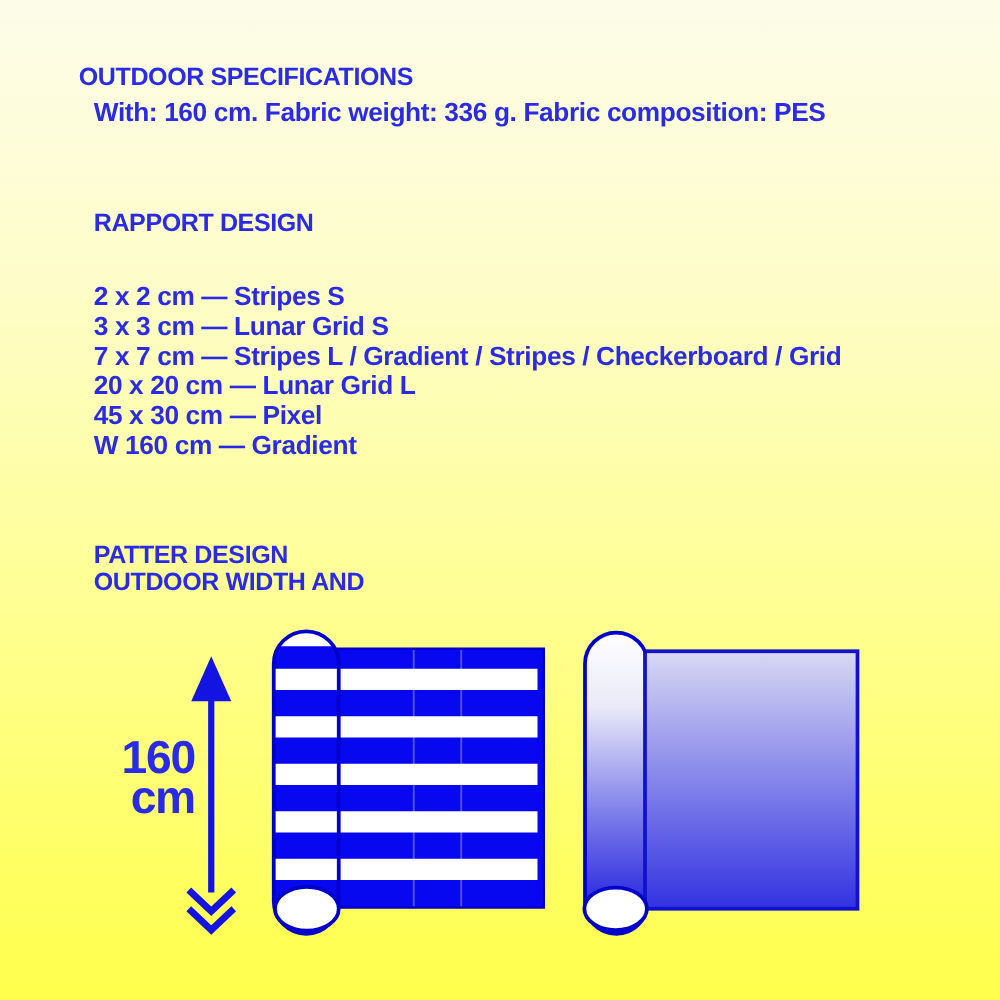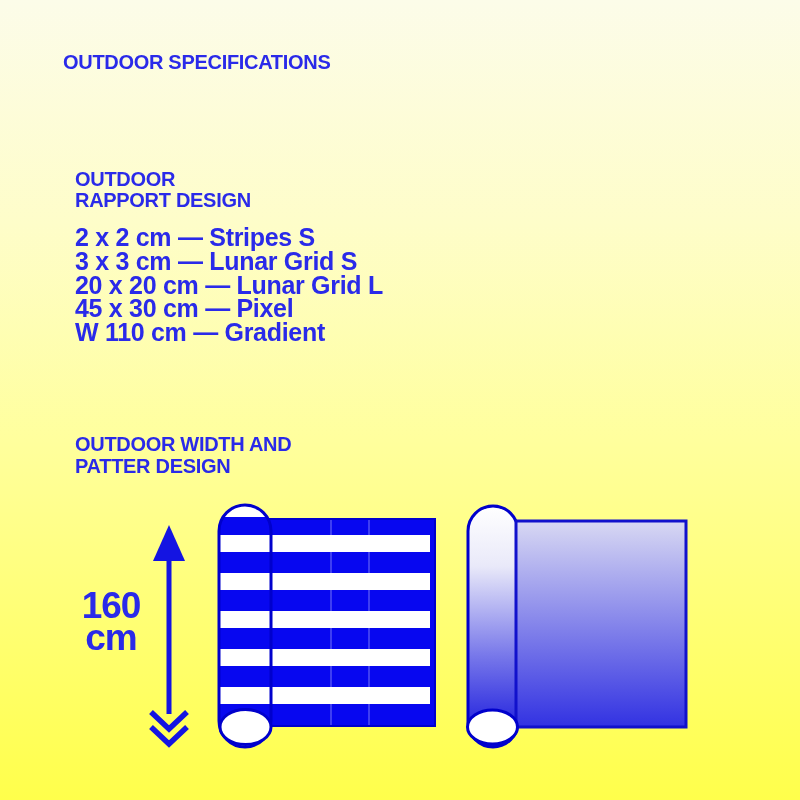--- a/index.html
+++ b/index.html
@@ -6,50 +6,51 @@
   body{
     width:800px;height:800px;overflow:hidden;position:relative;
     font-family:"Liberation Sans",sans-serif;
     background:linear-gradient(180deg,#FCFCE9 0%,#FEFDC9 28%,#FFFF9D 55%,#FFFF4B 100%);
   }
   .blue-text{color:#2A2AE9;font-weight:700;letter-spacing:-0.3px;}
   .abs{position:absolute;}
   .h1{left:63px;top:36px;font-size:20px;line-height:22px;margin-top:15px;}
   .para{left:75px;top:79px;font-size:21px;line-height:23px;width:700px;}
   .h2{left:75px;top:169px;font-size:20px;line-height:21px;}
-  .list{left:75px;top:226px;font-size:25px;line-height:23.8px;}
+  .list{left:75px;top:226px;font-size:21px;line-height:23.8px;}
   .h3{left:75px;top:433px;font-size:20px;line-height:22px;}
-  .dim-label{left:66px;top:590px;width:90px;text-align:center;
+  .dim-label{left:66px;top:590px;width:90px;text-align:right;
              font-size:37px;line-height:32px;letter-spacing:-1px;}
   svg{position:absolute;left:0;top:0;}
 </style>
 </head>
 <body>
 
 <div class="abs blue-text h1">OUTDOOR SPECIFICATIONS</div>
 
 <div class="abs blue-text para">
+  <div>With: 160 cm. Fabric weight: 336 g. Fabric composition: PES</div>
 </div>
 
 <div class="abs blue-text h2">
-  <div>OUTDOOR</div>
   <div>RAPPORT DESIGN</div>
 </div>
 
 <div class="abs blue-text list">
   <div>2 x 2 cm — Stripes S</div>
   <div>3 x 3 cm — Lunar Grid S</div>
+  <div>7 x 7 cm — Stripes L / Gradient / Stripes / Checkerboard / Grid</div>
   <div>20 x 20 cm — Lunar Grid L</div>
   <div>45 x 30 cm — Pixel</div>
-  <div>W 110 cm — Gradient</div>
+  <div>W 160 cm — Gradient</div>
 </div>
 
 <div class="abs blue-text h3">
+  <div>PATTER DESIGN</div>
   <div>OUTDOOR WIDTH AND</div>
-  <div>PATTER DESIGN</div>
 </div>
 
 <div class="abs blue-text dim-label">
   <div>160</div>
   <div>cm</div>
 </div>
 
 <svg width="800" height="800" viewBox="0 0 800 800">
   <defs>
     <clipPath id="cylClip">

